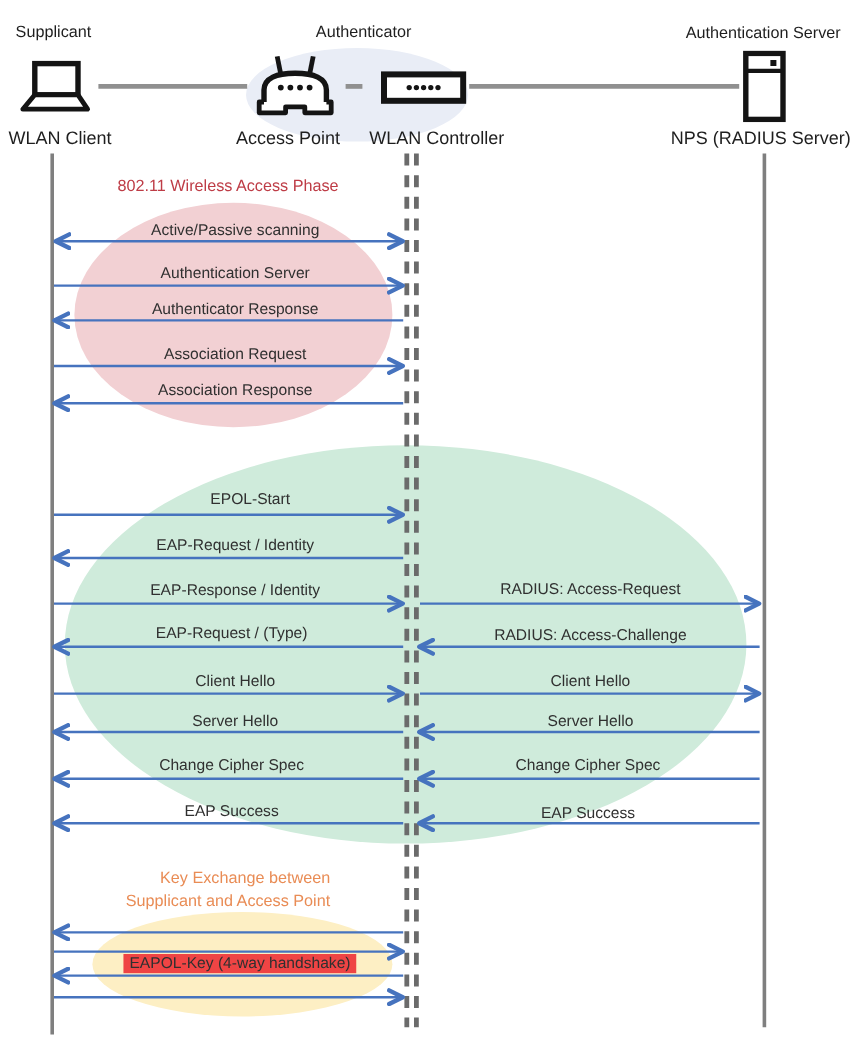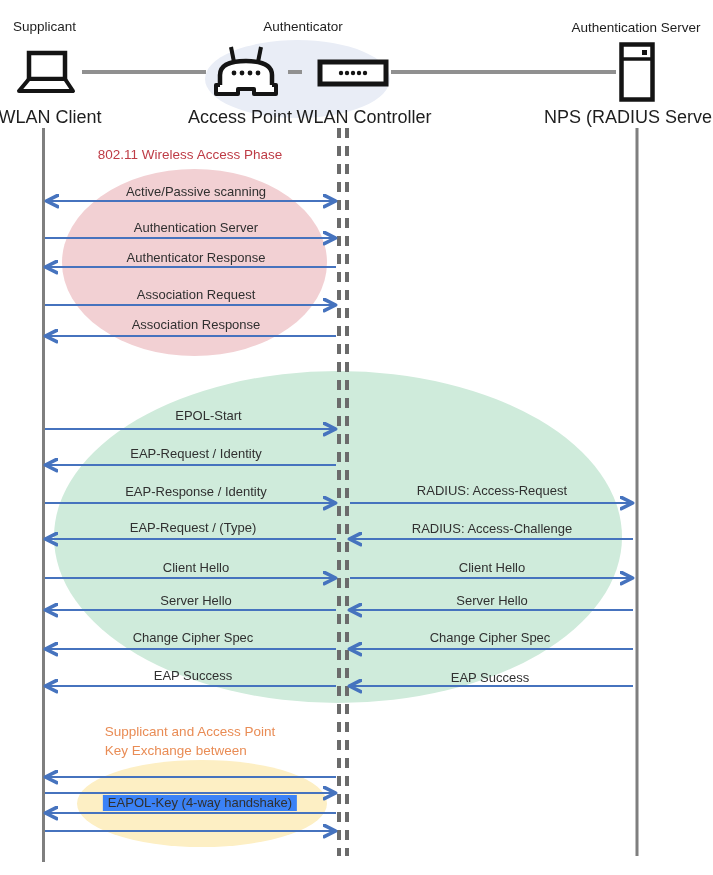--- a/index.html
+++ b/index.html
@@ -1,28 +1,28 @@
 <!DOCTYPE html>
 <html><head>
 <meta charset="utf-8">
 <style>
   html,body{margin:0;padding:0;background:#fff;}
   .canvas{position:relative;width:713px;height:875px;background:#ffffff;overflow:hidden;
           font-family:"Liberation Sans",sans-serif;}
   .ellipse{position:absolute;border-radius:50%;z-index:1;}
   .overlay{position:absolute;left:0;top:0;z-index:2;}
   .role{position:absolute;z-index:3;font-size:13.5px;color:#1e1e1e;white-space:nowrap;}
-  .dev-label{position:absolute;z-index:3;font-size:18px;color:#1e1e1e;white-space:nowrap;
+  .dev-label{position:absolute;z-index:3;font-size:15px;color:#1e1e1e;white-space:nowrap;
              transform:translateX(-50%);}
   .icon{position:absolute;z-index:3;}
   .phase-title{position:absolute;z-index:3;font-size:13.5px;font-weight:bold;white-space:nowrap;
-               transform:translateX(-50%);text-align:left;}
+               transform:translateX(-50%);text-align:right;}
   .msg{position:absolute;z-index:3;font-size:13px;color:#303030;white-space:nowrap;
        transform:translateX(-50%);}
-  .msg-bg{background:#3b82f6;padding:0 5px;line-height:16px;}
+  .msg-bg{background:#ef4444;padding:0 5px;line-height:16px;}
   .centered{transform:translateX(-50%);}
   #el-auth-group{left:205px;top:40px;width:185px;height:78px;background:#e9edf6;}
   #el-phase1{left:62px;top:169px;width:265px;height:187px;background:#f2d0d3;}
   #el-phase2{left:54px;top:371px;width:568px;height:332px;background:#cfebdb;}
   #el-phase3{left:77px;top:760px;width:250px;height:87px;background:#fdefc4;}
   #t-phase1{left:190px;top:147px;color:#be3c46;font-weight:normal;}
   #t-phase2{left:197px;top:377px;color:#41b269;font-weight:normal;}
   #t-phase3{left:190px;top:722px;color:#e98c55;font-weight:normal;line-height:19px;}
 </style>
 </head>
@@ -119,22 +119,22 @@
     <rect x="23" y="8" width="5" height="5" fill="#141414"></rect>
   </svg>
 
   <div class="dev-label" style="left:50px;top:107px;">WLAN Client</div>
   <div class="dev-label" style="left:240px;top:107px;">Access Point</div>
   <div class="dev-label" style="left:364px;top:107px;">WLAN Controller</div>
   <div class="dev-label" style="left:634px;top:107px;">NPS (RADIUS Server)</div>
 
   <div class="phase-title" id="t-phase1">802.11 Wireless Access Phase</div>
   <div class="phase-title" id="t-phase3">
+    <div>Key Exchange between</div>
     <div>Supplicant and Access Point</div>
-    <div>Key Exchange between</div>
   </div>
 
   <div class="msg" style="left:196px;top:184px;">Active/Passive scanning</div>
   <div class="msg" style="left:196px;top:220px;">Authentication Server</div>
   <div class="msg" style="left:196px;top:250px;">Authenticator Response</div>
   <div class="msg" style="left:196px;top:287px;">Association Request</div>
   <div class="msg" style="left:196px;top:317px;">Association Response</div>
 
   <div class="msg" style="left:196px;top:408px;padding-left:25px;">EPOL-Start</div>
   <div class="msg" style="left:196px;top:446px;">EAP-Request / Identity</div>

